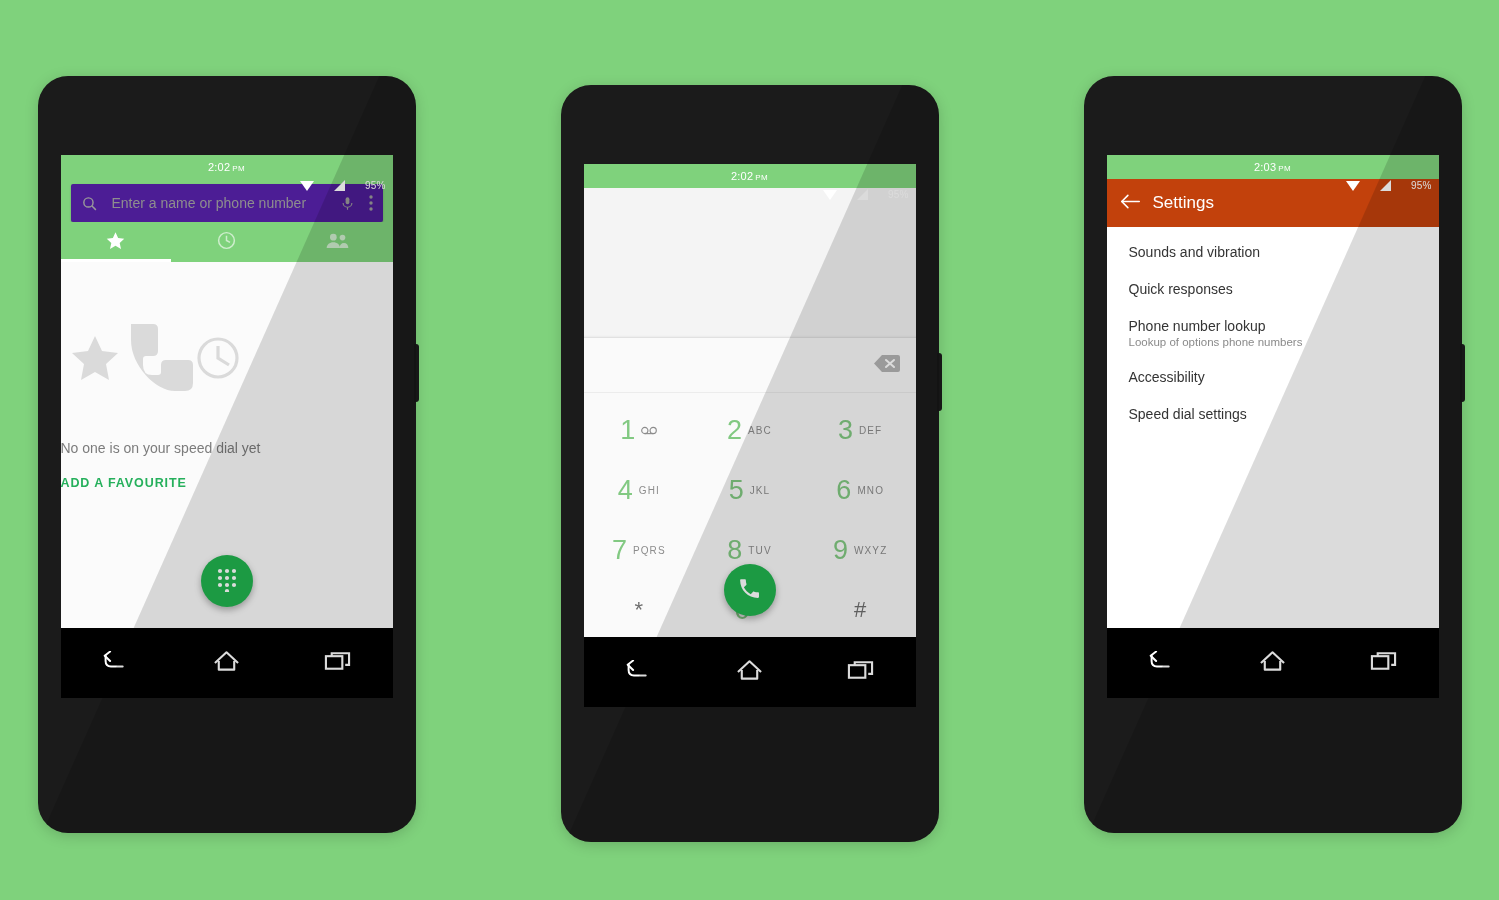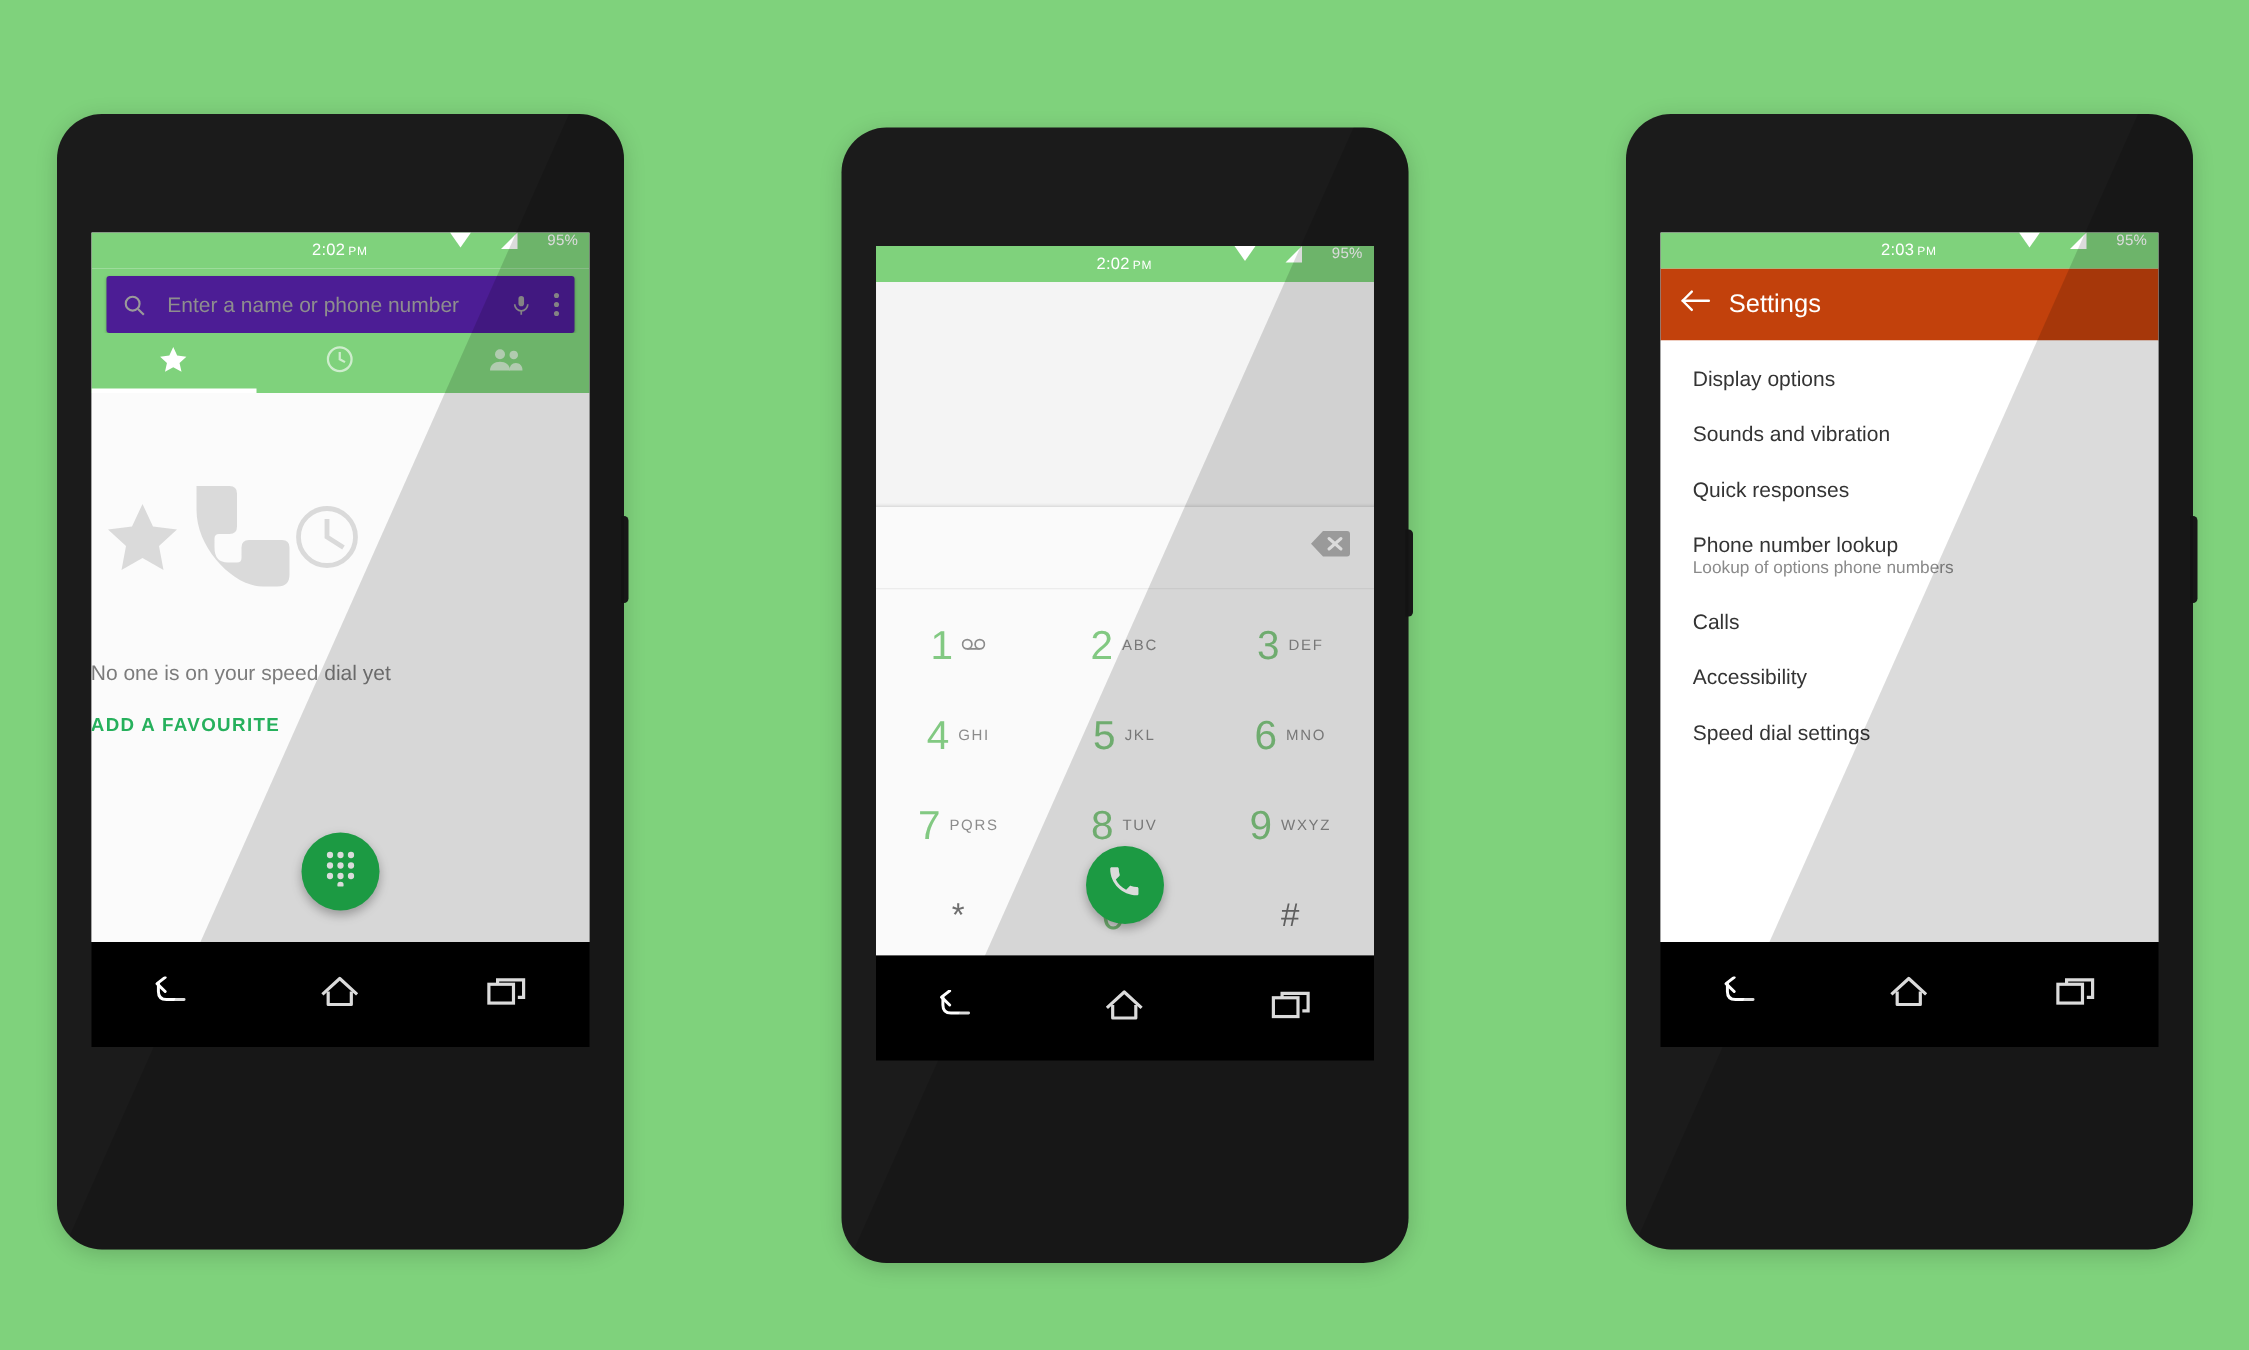--- a/index.html
+++ b/index.html
@@ -87,24 +87,24 @@
     justify-content: center;
     position: relative;
     font-size: 11px;
     letter-spacing: .2px;
   }
   .statusbar .clock { display: flex; align-items: baseline; gap: 2px; font-weight: 400; }
   .statusbar .clock .mer { font-size: 8px; letter-spacing: .4px; }
   .statusbar .sys {
     position: absolute;
     right: 7px;
-    top: 0;
+    top: 12px;
     height: 100%;
     display: flex;
-    align-items: flex-start;
+    align-items: flex-end;
     gap: 20px;
   }
   .statusbar .sys .batt { font-size: 10px; }
   .tri-wifi {
     width: 0; height: 0;
     border-left: 7px solid transparent;
     border-right: 7px solid transparent;
     border-top: 10px solid #fff;
   }
   .tri-signal {
@@ -529,36 +529,30 @@
           <svg width="21" height="17" viewBox="0 0 24 18" fill="none" stroke="#fff" stroke-width="1.8" stroke-linecap="round" stroke-linejoin="round">
             <line x1="22" y1="9" x2="2" y2="9"></line>
               <polyline points="9,2 2,9 9,16"></polyline>
           </svg>
         </span>
         <span class="title">Settings</span>
       </div>
 
       <div class="setlist">
         <div class="setitem">
-          <div class="t">Display options</div>
-        </div>
-        <div class="setitem">
           <div class="t">Sounds and vibration</div>
         </div>
         <div class="setitem">
           <div class="t">Quick responses</div>
         </div>
         <div class="setitem">
           <div class="t">Phone number lookup</div>
           <div class="s">Lookup of options phone numbers</div>
         </div>
         <div class="setitem">
-          <div class="t">Calls</div>
-        </div>
-        <div class="setitem">
           <div class="t">Accessibility</div>
         </div>
         <div class="setitem">
           <div class="t">Speed dial settings</div>
         </div>
       </div>
     </div>
 
     <div class="navbar">
       <span>

